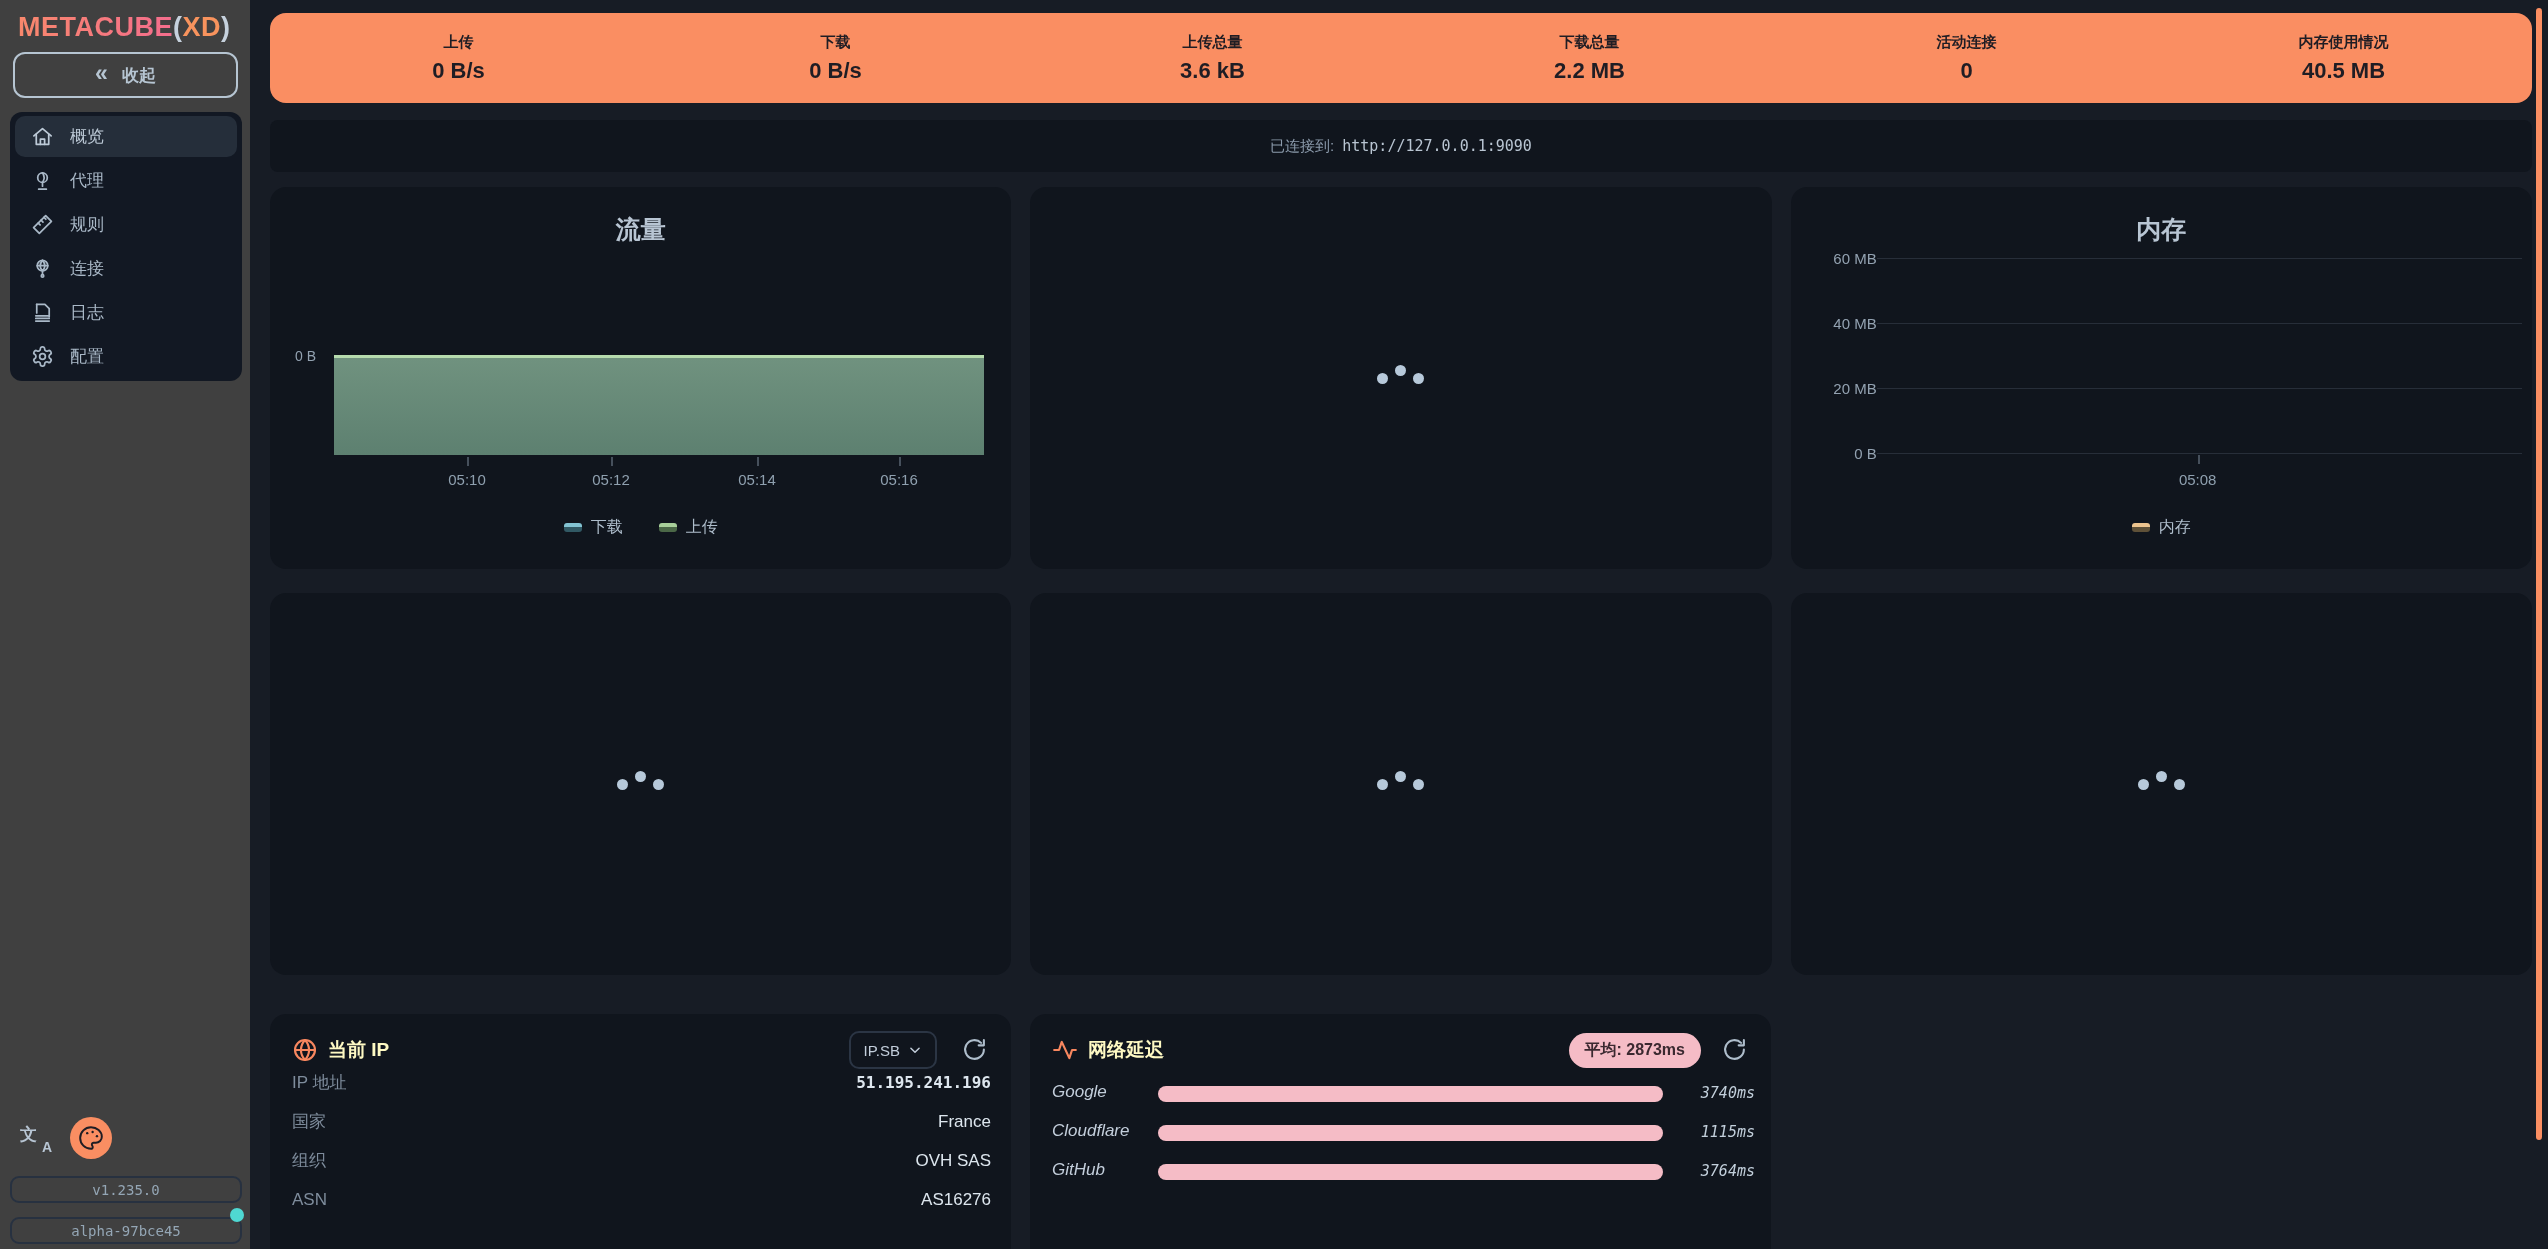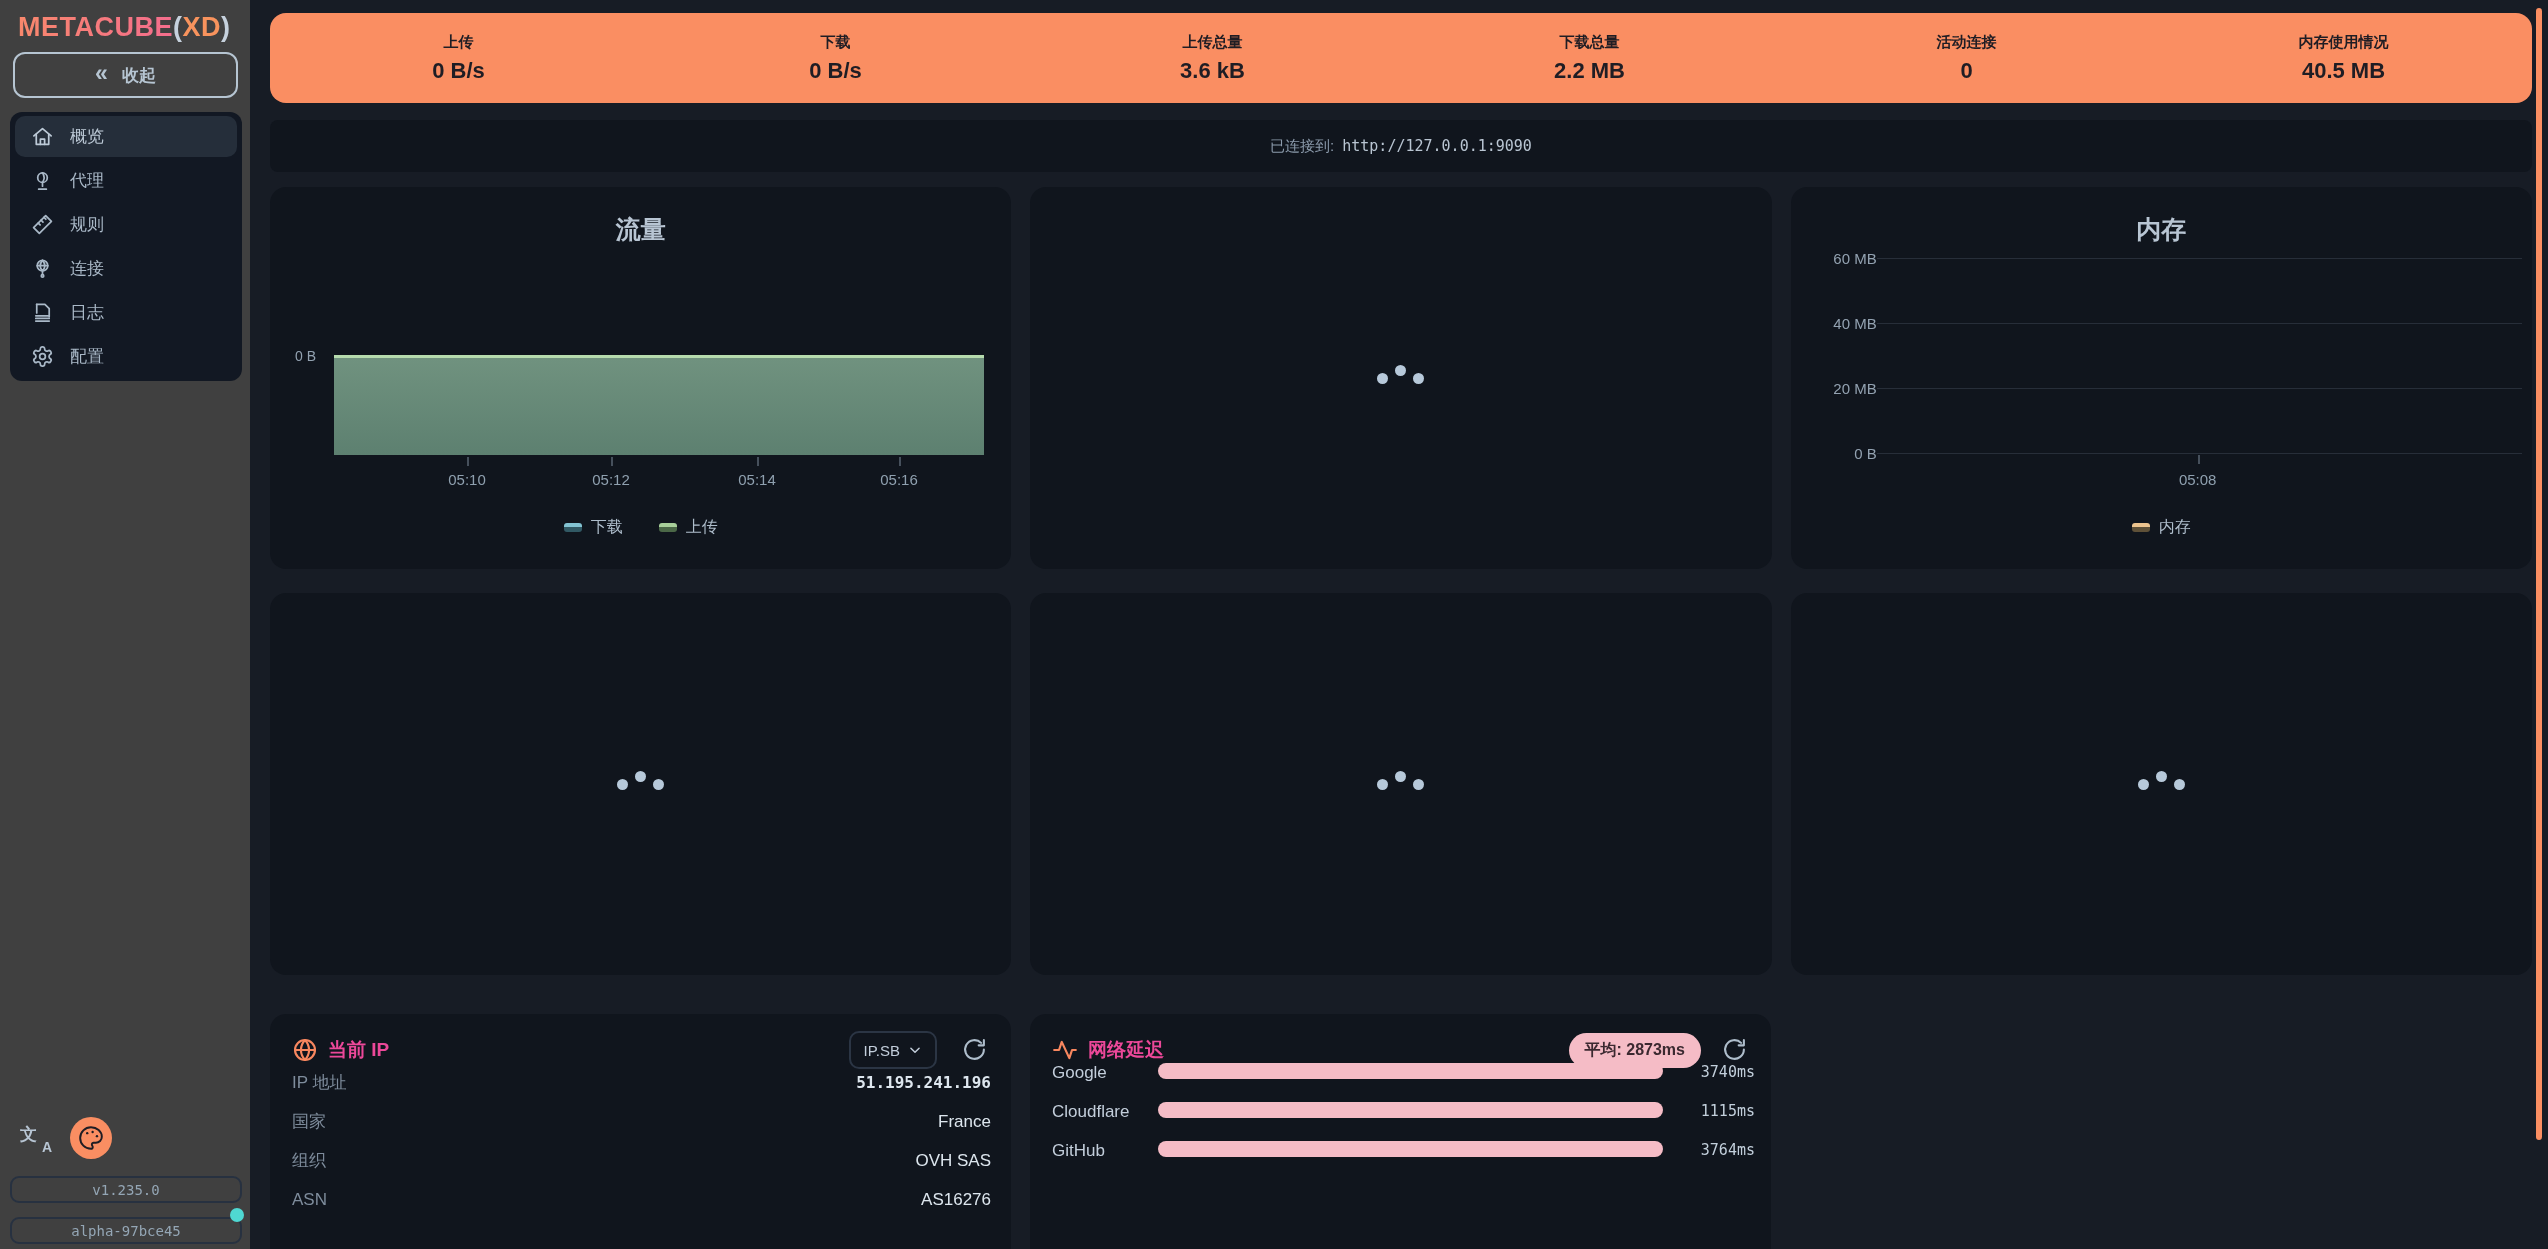--- a/index.html
+++ b/index.html
@@ -75,37 +75,37 @@
   
   .load-card { display:flex; align-items:center; justify-content:center; }
   .dots { display:flex; gap:7px; align-items:flex-end; }
   .dots span { width:11px; height:11px; border-radius:50%; background:#b7c9da; }
   .dots span:nth-child(2) { transform:translateY(-8px); }
 
   
   .card-head { position:absolute; top:14px; left:22px; right:24px; height:44px; display:flex; align-items:center; }
   .card-head .hicon { width:26px; height:26px; margin-right:10px; flex:none; }
   .card-head .hicon svg { width:26px; height:26px; stroke:#f8875f; fill:none; stroke-width:2; stroke-linecap:round; stroke-linejoin:round; }
-  .card-head .htitle { font-size:19px; font-weight:700; color:#ec4899; }
+  .card-head .htitle { font-size:19px; font-weight:700; color:#fef9c3; }
   .head-spacer { flex:1; }
   .select-btn { height:38px; border:2px solid #2b3544; border-radius:10px; background:transparent; color:#c3cedb;
     font-size:15px; display:flex; align-items:center; gap:8px; padding:0 13px; cursor:pointer; }
   .select-btn svg { width:14px; height:14px; stroke:#c3cedb; fill:none; stroke-width:2.5; stroke-linecap:round; stroke-linejoin:round; }
   .refresh-btn { width:26px; height:26px; margin-left:24px; cursor:pointer; flex:none; background:none; border:none; padding:0; }
   .refresh-btn svg { width:25px; height:25px; stroke:#aebdcb; fill:none; stroke-width:2; stroke-linecap:round; stroke-linejoin:round; }
   .avg-badge { background:#f5bcc6; color:#3b2930; font-size:16px; font-weight:600; border-radius:999px; padding:7px 16px; margin-right:20px; white-space:nowrap; }
 
   .ip-rows { position:absolute; top:49px; left:22px; right:20px; }
   .ip-row { height:39px; display:flex; align-items:center; justify-content:space-between; }
   .ip-row .k { font-size:17px; color:#7e8c9c; }
   .ip-row .v { font-size:17px; color:#dde6ee; }
   .ip-row .v.strong { font-family:"DejaVu Sans Mono", monospace; font-weight:700; font-size:16px; }
 
   .lat-rows { position:absolute; top:49px; left:22px; right:16px; }
-  .lat-row { height:39px; display:flex; align-items:flex-start; }
+  .lat-row { height:39px; display:flex; align-items:flex-end;font-style:italic; }
   .lat-row .name { width:106px; font-size:17px; color:#c3cedb; flex:none; }
   .lat-track { flex:1; height:16px; border-radius:8px; position:relative; }
   .lat-bar { position:absolute; left:0; top:0; height:16px; width:100%; border-radius:8px; background:#f5bcc6; }
   .lat-row .ms { width:92px; text-align:right; font-family:"DejaVu Sans Mono", monospace; font-size:15px; color:#c2cfdb; flex:none; }
 
   .scroll-thumb { position:absolute; left:2536px; top:8px; width:6px; height:1132px; border-radius:3px; background:#fa8e62; cursor:pointer; }
 </style>
 </head>
 <body>
 

